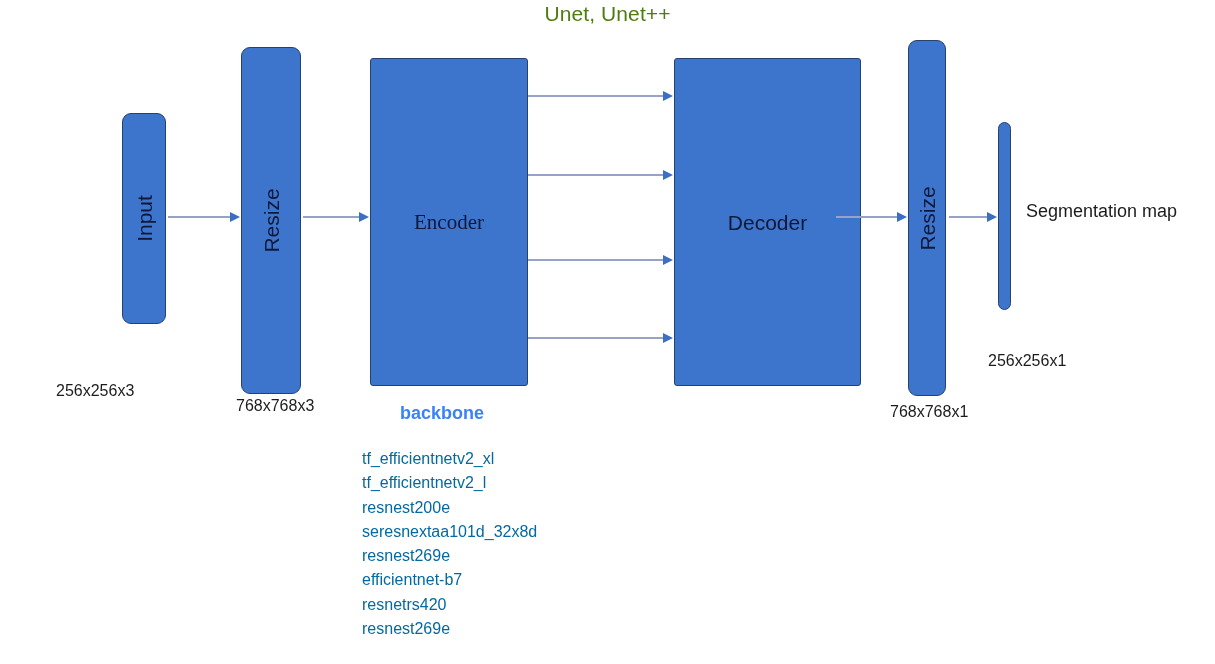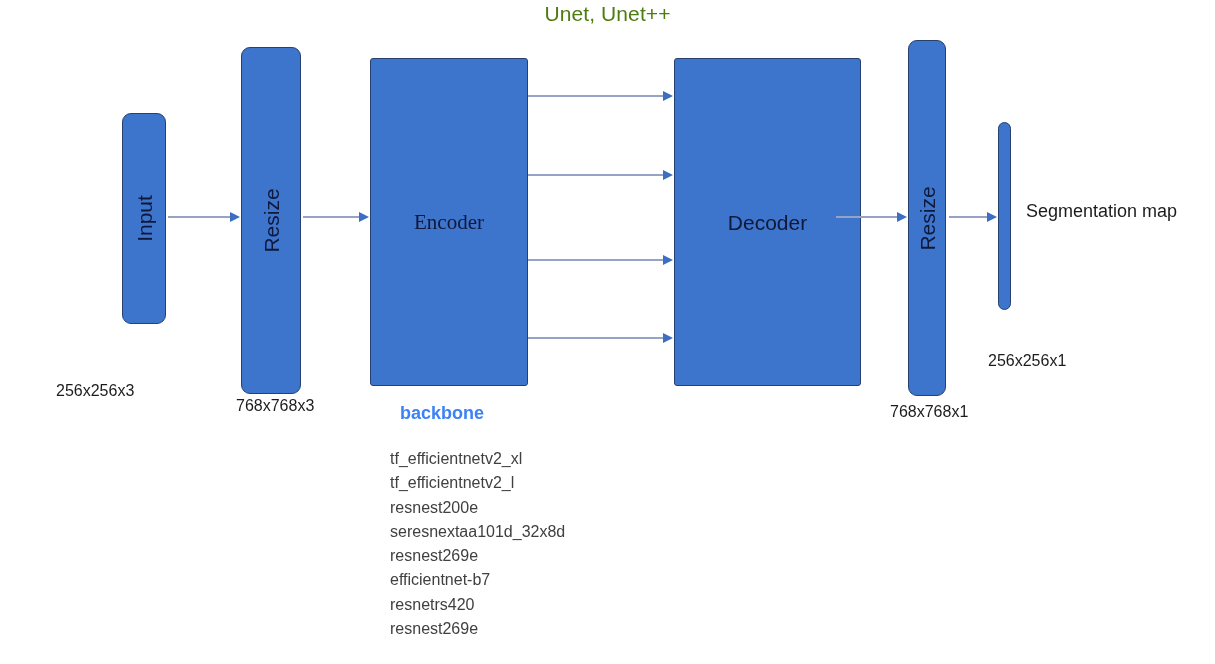--- a/index.html
+++ b/index.html
@@ -131,23 +131,22 @@
     position: absolute;
     left: 362px;
     top: 447px;
     margin: 0;
     padding: 0;
     list-style: none;
   }
   #backbone-list li {
     font-size: 16px;
     line-height: 24.3px;
-    color: #404040;
-    white-space: nowrap;
-    margin-left: 28px;
+    color: #0369a1;
+    white-space: nowrap;
   }
 </style>
 </head>
 <body>
 
 <div id="canvas">
 
   <div id="diagram-title">Unet, Unet++</div>
 
   <div class="block rounded" id="block-input">

